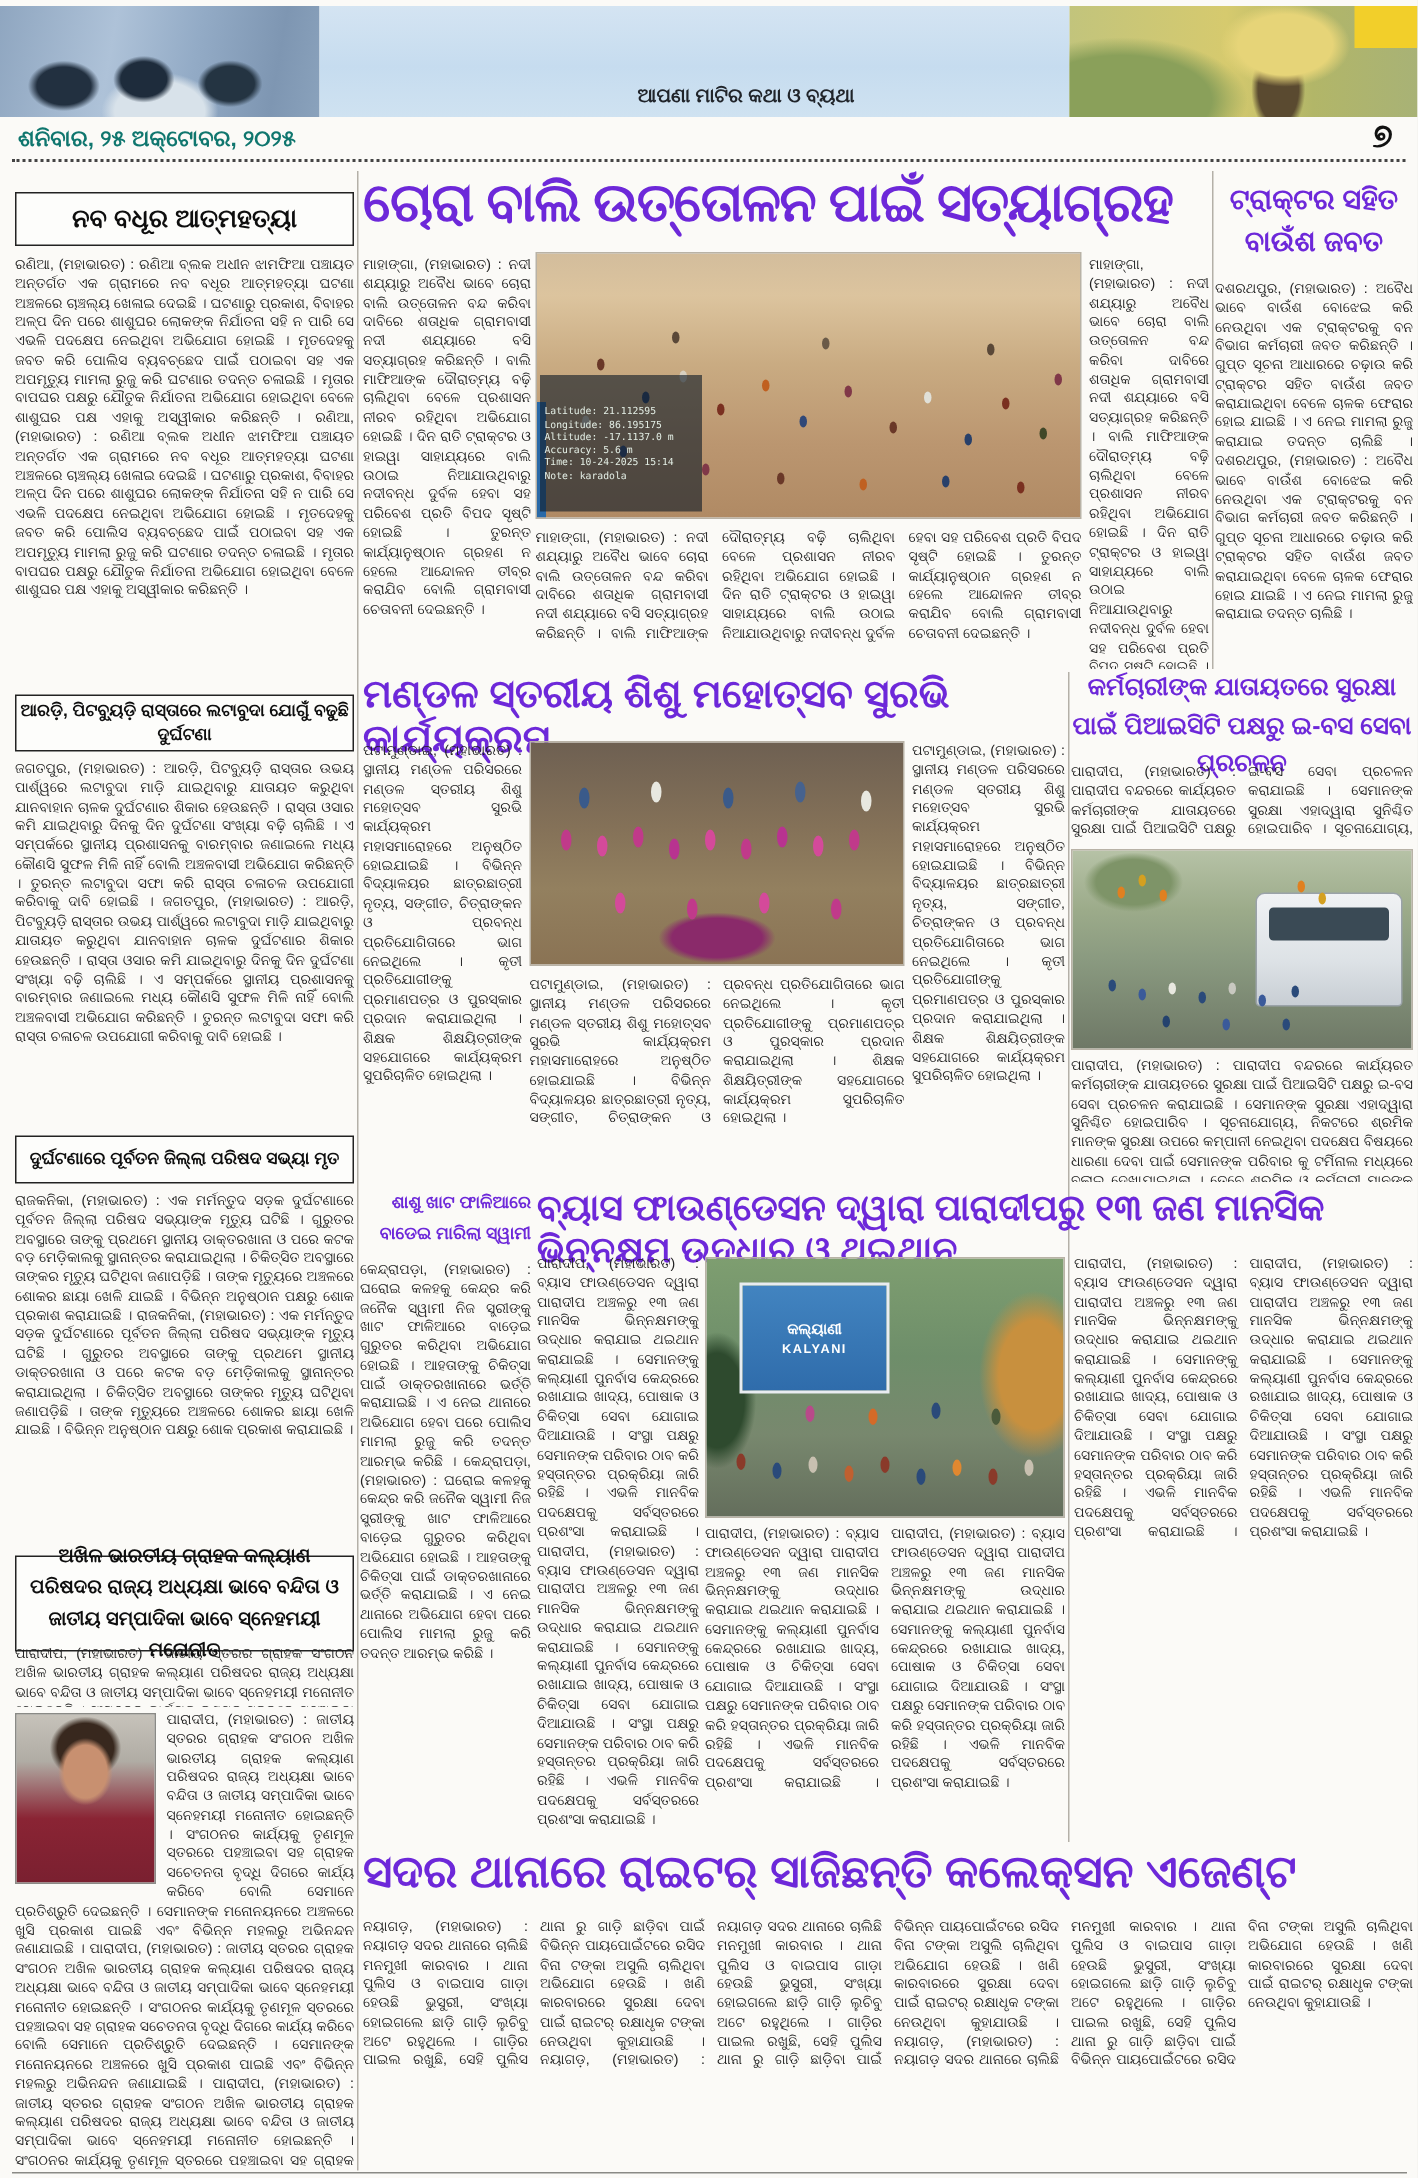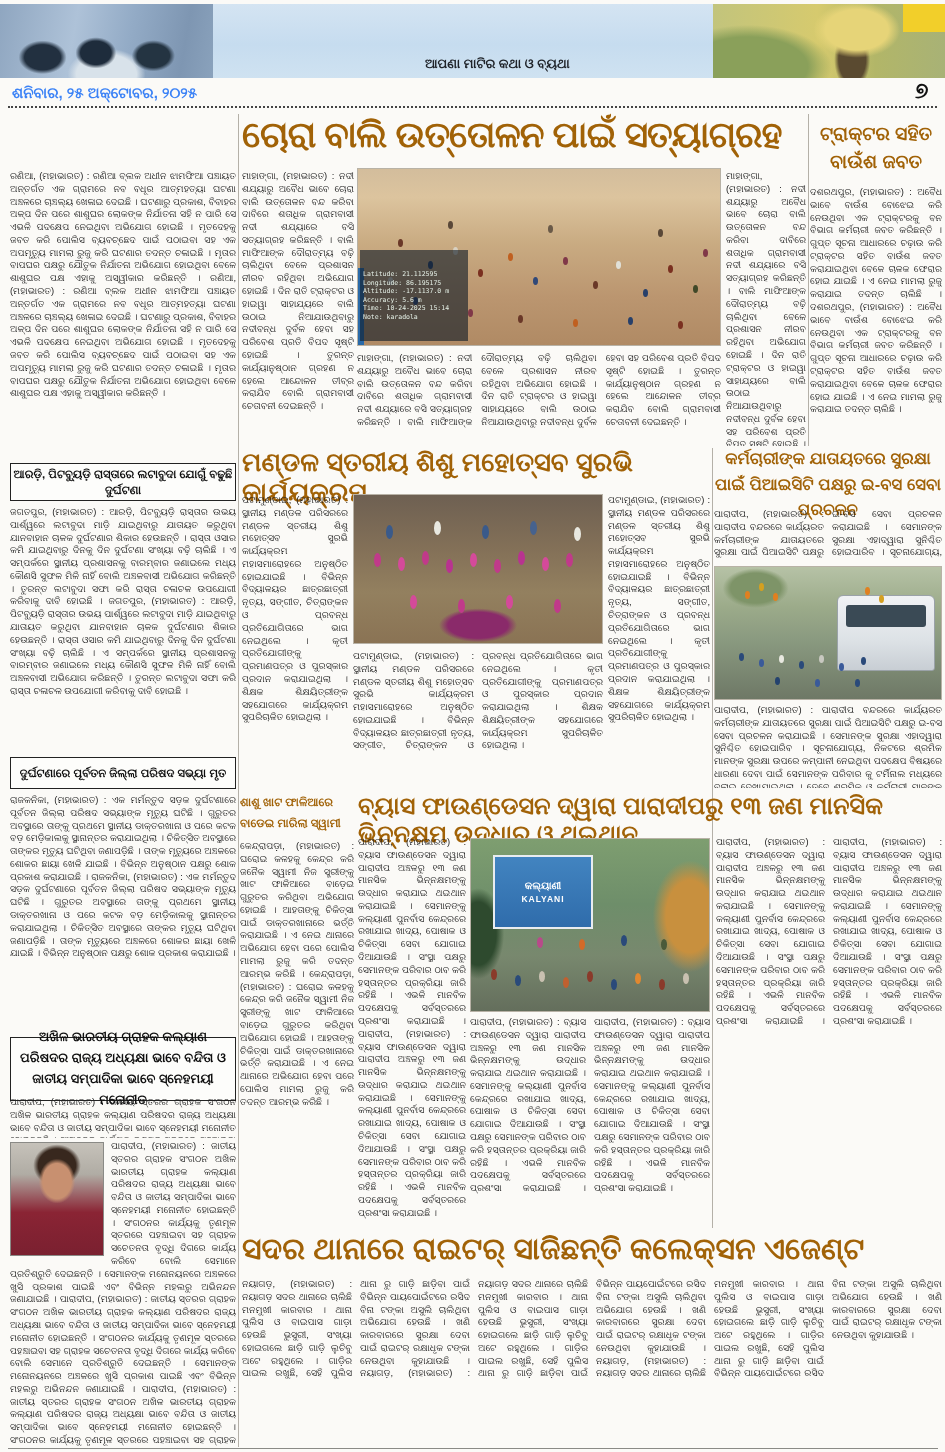--- a/index.html
+++ b/index.html
@@ -17,33 +17,33 @@
      radial-gradient(36px 26px at 72% 70%,#243442 0 45%,transparent 60%),
      radial-gradient(60px 40px at 50% 95%,#d8e2ea 0 50%,transparent 65%),
      linear-gradient(100deg,#8fa6c0,#aec2d8 35%,#93abc6 60%,#7e96b2 85%,#8aa2bc);}
   .photo-farmer{background:
      radial-gradient(70px 45px at 62% 35%,#e6d478 0 45%,transparent 62%),
      radial-gradient(30px 50px at 60% 75%,#5a4a30 0 45%,transparent 60%),
      radial-gradient(120px 60px at 15% 85%,#8aa05a 0 50%,transparent 70%),
      linear-gradient(90deg,#c2c47c,#d6ca6e 45%,#b2b668 70%,#a8b276);}
   .corner-yellow{background:#f2cf2a;}
   
-  .date-text{font-size:15px;font-weight:700;color:#3b82f6;}
+  .date-text{font-size:15px;font-weight:700;color:#0f766e;}
   .page-number{font-size:22px;font-weight:700;color:#111;}
   .dotted-rule{border-top:2px dotted #444;height:0;}
   .thin-rule{background:#8a8a86;}
   
-  .hl{font-weight:700;color:#a16207;line-height:1.15;}
+  .hl{font-weight:700;color:#6d28d9;line-height:1.15;}
   .hl-main{font-size:36px;letter-spacing:-1px;}
   .hl-mid{font-size:26px;}
   .hl-vyasa{font-size:24px;}
   .hl-sadar{font-size:30px;}
   .hl-side{font-size:19px;text-align:center;line-height:1.45;}
   .hl-ebus{font-size:16.5px;text-align:center;line-height:1.55;}
-  .hl-small{font-size:11.5px;text-align:left;line-height:1.8;}
+  .hl-small{font-size:11.5px;text-align:right;line-height:1.8;}
   .hbox{border:1.5px solid #222;background:#fdfdfb;text-align:center;display:flex;align-items:center;justify-content:center;font-weight:700;color:#0e0e0e;}
   
   .body{font-size:9.4px;line-height:1.36;text-align:justify;color:#222;overflow:hidden;word-break:break-word;}
   .cols2{column-count:2;column-gap:8px;}
   .cols3{column-count:3;column-gap:9px;}
   .cols6{column-count:6;column-gap:8px;}
   
   .photo{overflow:hidden;border:1px solid #b8b2a6;}
   .photo-sand{background:
      linear-gradient(180deg,#d3bd9c 0%,#dcc49e 16%,#c9ab82 42%,#bb9670 72%,#b08a64 100%);}
@@ -115,20 +115,21 @@
 
   <div class="abs date-text" style="left:12px;top:84px;">ଶନିବାର, ୨୫ ଅକ୍ଟୋବର, ୨୦୨୫</div>
   <div class="abs page-number" style="left:915px;top:78px;">୭</div>
   <div class="abs dotted-rule" style="left:8px;top:106px;width:929px;"></div>
 
   <div class="abs vdivider" style="left:238px;top:114px;height:1333px;"></div>
   <div class="abs vdivider" style="left:808px;top:114px;height:332px;"></div>
   <div class="abs vdivider" style="left:712px;top:448px;height:780px;"></div>
   <div class="abs thin-rule" style="left:8px;top:1448px;width:930px;height:1px;"></div>
 
+  <div class="abs hbox" style="left:10px;top:128px;width:226px;height:36px;font-size:17px;">ନବ ବଧୂର ଆତ୍ମହତ୍ୟା</div>
   <div class="abs body" style="left:10px;top:170px;width:226px;height:288px;">ରଣିଆ, (ମହାଭାରତ) : ରଣିଆ ବ୍ଲକ ଅଧୀନ ଝାମଫିଆ ପଞ୍ଚାୟତ ଅନ୍ତର୍ଗତ ଏକ ଗ୍ରାମରେ ନବ ବଧୂର ଆତ୍ମହତ୍ୟା ଘଟଣା ଅଞ୍ଚଳରେ ଚାଞ୍ଚଲ୍ୟ ଖେଳାଇ ଦେଇଛି । ଘଟଣାରୁ ପ୍ରକାଶ, ବିବାହର ଅଳ୍ପ ଦିନ ପରେ ଶାଶୁଘର ଲୋକଙ୍କ ନିର୍ଯାତନା ସହି ନ ପାରି ସେ ଏଭଳି ପଦକ୍ଷେପ ନେଇଥିବା ଅଭିଯୋଗ ହୋଇଛି । ମୃତଦେହକୁ ଜବତ କରି ପୋଲିସ ବ୍ୟବଚ୍ଛେଦ ପାଇଁ ପଠାଇବା ସହ ଏକ ଅପମୃତ୍ୟୁ ମାମଲା ରୁଜୁ କରି ଘଟଣାର ତଦନ୍ତ ଚଳାଇଛି । ମୃତାର ବାପଘର ପକ୍ଷରୁ ଯୌତୁକ ନିର୍ଯାତନା ଅଭିଯୋଗ ହୋଇଥିବା ବେଳେ ଶାଶୁଘର ପକ୍ଷ ଏହାକୁ ଅସ୍ୱୀକାର କରିଛନ୍ତି । ରଣିଆ, (ମହାଭାରତ) : ରଣିଆ ବ୍ଲକ ଅଧୀନ ଝାମଫିଆ ପଞ୍ଚାୟତ ଅନ୍ତର୍ଗତ ଏକ ଗ୍ରାମରେ ନବ ବଧୂର ଆତ୍ମହତ୍ୟା ଘଟଣା ଅଞ୍ଚଳରେ ଚାଞ୍ଚଲ୍ୟ ଖେଳାଇ ଦେଇଛି । ଘଟଣାରୁ ପ୍ରକାଶ, ବିବାହର ଅଳ୍ପ ଦିନ ପରେ ଶାଶୁଘର ଲୋକଙ୍କ ନିର୍ଯାତନା ସହି ନ ପାରି ସେ ଏଭଳି ପଦକ୍ଷେପ ନେଇଥିବା ଅଭିଯୋଗ ହୋଇଛି । ମୃତଦେହକୁ ଜବତ କରି ପୋଲିସ ବ୍ୟବଚ୍ଛେଦ ପାଇଁ ପଠାଇବା ସହ ଏକ ଅପମୃତ୍ୟୁ ମାମଲା ରୁଜୁ କରି ଘଟଣାର ତଦନ୍ତ ଚଳାଇଛି । ମୃତାର ବାପଘର ପକ୍ଷରୁ ଯୌତୁକ ନିର୍ଯାତନା ଅଭିଯୋଗ ହୋଇଥିବା ବେଳେ ଶାଶୁଘର ପକ୍ଷ ଏହାକୁ ଅସ୍ୱୀକାର କରିଛନ୍ତି ।</div>
 
   <div class="abs hbox" style="left:10px;top:463px;width:226px;height:38px;font-size:11.5px;line-height:1.4;padding:2px;">ଆରଡ଼ି, ପିଟବ୍ୟୁଡ଼ି ରାସ୍ତାରେ ଲଟାବୁଦା ଯୋଗୁଁ ବଢୁଛି ଦୁର୍ଘଟଣା</div>
   <div class="abs body" style="left:10px;top:506px;width:226px;height:246px;">ଜଗତପୁର, (ମହାଭାରତ) : ଆରଡ଼ି, ପିଟବ୍ୟୁଡ଼ି ରାସ୍ତାର ଉଭୟ ପାର୍ଶ୍ୱରେ ଲଟାବୁଦା ମାଡ଼ି ଯାଇଥିବାରୁ ଯାତାୟତ କରୁଥିବା ଯାନବାହାନ ଚାଳକ ଦୁର୍ଘଟଣାର ଶିକାର ହେଉଛନ୍ତି । ରାସ୍ତା ଓସାର କମି ଯାଇଥିବାରୁ ଦିନକୁ ଦିନ ଦୁର୍ଘଟଣା ସଂଖ୍ୟା ବଢ଼ି ଚାଲିଛି । ଏ ସମ୍ପର୍କରେ ସ୍ଥାନୀୟ ପ୍ରଶାସନକୁ ବାରମ୍ବାର ଜଣାଇଲେ ମଧ୍ୟ କୌଣସି ସୁଫଳ ମିଳି ନାହିଁ ବୋଲି ଅଞ୍ଚଳବାସୀ ଅଭିଯୋଗ କରିଛନ୍ତି । ତୁରନ୍ତ ଲଟାବୁଦା ସଫା କରି ରାସ୍ତା ଚଳାଚଳ ଉପଯୋଗୀ କରିବାକୁ ଦାବି ହୋଇଛି । ଜଗତପୁର, (ମହାଭାରତ) : ଆରଡ଼ି, ପିଟବ୍ୟୁଡ଼ି ରାସ୍ତାର ଉଭୟ ପାର୍ଶ୍ୱରେ ଲଟାବୁଦା ମାଡ଼ି ଯାଇଥିବାରୁ ଯାତାୟତ କରୁଥିବା ଯାନବାହାନ ଚାଳକ ଦୁର୍ଘଟଣାର ଶିକାର ହେଉଛନ୍ତି । ରାସ୍ତା ଓସାର କମି ଯାଇଥିବାରୁ ଦିନକୁ ଦିନ ଦୁର୍ଘଟଣା ସଂଖ୍ୟା ବଢ଼ି ଚାଲିଛି । ଏ ସମ୍ପର୍କରେ ସ୍ଥାନୀୟ ପ୍ରଶାସନକୁ ବାରମ୍ବାର ଜଣାଇଲେ ମଧ୍ୟ କୌଣସି ସୁଫଳ ମିଳି ନାହିଁ ବୋଲି ଅଞ୍ଚଳବାସୀ ଅଭିଯୋଗ କରିଛନ୍ତି । ତୁରନ୍ତ ଲଟାବୁଦା ସଫା କରି ରାସ୍ତା ଚଳାଚଳ ଉପଯୋଗୀ କରିବାକୁ ଦାବି ହୋଇଛି ।</div>
 
   <div class="abs hbox" style="left:10px;top:757px;width:226px;height:32px;font-size:11.5px;">ଦୁର୍ଘଟଣାରେ ପୂର୍ବତନ ଜିଲ୍ଲା ପରିଷଦ ସଭ୍ୟା ମୃତ</div>
   <div class="abs body" style="left:10px;top:794px;width:226px;height:238px;">ରାଜକନିକା, (ମହାଭାରତ) : ଏକ ମର୍ମନ୍ତୁଦ ସଡ଼କ ଦୁର୍ଘଟଣାରେ ପୂର୍ବତନ ଜିଲ୍ଲା ପରିଷଦ ସଭ୍ୟାଙ୍କ ମୃତ୍ୟୁ ଘଟିଛି । ଗୁରୁତର ଅବସ୍ଥାରେ ତାଙ୍କୁ ପ୍ରଥମେ ସ୍ଥାନୀୟ ଡାକ୍ତରଖାନା ଓ ପରେ କଟକ ବଡ଼ ମେଡ଼ିକାଲକୁ ସ୍ଥାନାନ୍ତର କରାଯାଇଥିଲା । ଚିକିତ୍ସିତ ଅବସ୍ଥାରେ ତାଙ୍କର ମୃତ୍ୟୁ ଘଟିଥିବା ଜଣାପଡ଼ିଛି । ତାଙ୍କ ମୃତ୍ୟୁରେ ଅଞ୍ଚଳରେ ଶୋକର ଛାୟା ଖେଳି ଯାଇଛି । ବିଭିନ୍ନ ଅନୁଷ୍ଠାନ ପକ୍ଷରୁ ଶୋକ ପ୍ରକାଶ କରାଯାଇଛି । ରାଜକନିକା, (ମହାଭାରତ) : ଏକ ମର୍ମନ୍ତୁଦ ସଡ଼କ ଦୁର୍ଘଟଣାରେ ପୂର୍ବତନ ଜିଲ୍ଲା ପରିଷଦ ସଭ୍ୟାଙ୍କ ମୃତ୍ୟୁ ଘଟିଛି । ଗୁରୁତର ଅବସ୍ଥାରେ ତାଙ୍କୁ ପ୍ରଥମେ ସ୍ଥାନୀୟ ଡାକ୍ତରଖାନା ଓ ପରେ କଟକ ବଡ଼ ମେଡ଼ିକାଲକୁ ସ୍ଥାନାନ୍ତର କରାଯାଇଥିଲା । ଚିକିତ୍ସିତ ଅବସ୍ଥାରେ ତାଙ୍କର ମୃତ୍ୟୁ ଘଟିଥିବା ଜଣାପଡ଼ିଛି । ତାଙ୍କ ମୃତ୍ୟୁରେ ଅଞ୍ଚଳରେ ଶୋକର ଛାୟା ଖେଳି ଯାଇଛି । ବିଭିନ୍ନ ଅନୁଷ୍ଠାନ ପକ୍ଷରୁ ଶୋକ ପ୍ରକାଶ କରାଯାଇଛି ।</div>
 
   <div class="abs hbox" style="left:10px;top:1037px;width:226px;height:64px;font-size:13px;line-height:1.6;padding:8px;">ଅଖିଳ ଭାରତୀୟ ଗ୍ରାହକ କଲ୍ୟାଣ ପରିଷଦର ରାଜ୍ୟ ଅଧ୍ୟକ୍ଷା ଭାବେ ବନ୍ଦିତା ଓ ଜାତୀୟ ସମ୍ପାଦିକା ଭାବେ ସ୍ନେହମୟୀ ମନୋନୀତ</div>
   <div class="abs body" style="left:10px;top:1096px;width:226px;height:42px;">ପାରାଦୀପ, (ମହାଭାରତ) : ଜାତୀୟ ସ୍ତରର ଗ୍ରାହକ ସଂଗଠନ ଅଖିଳ ଭାରତୀୟ ଗ୍ରାହକ କଲ୍ୟାଣ ପରିଷଦର ରାଜ୍ୟ ଅଧ୍ୟକ୍ଷା ଭାବେ ବନ୍ଦିତା ଓ ଜାତୀୟ ସମ୍ପାଦିକା ଭାବେ ସ୍ନେହମୟୀ ମନୋନୀତ ହୋଇଛନ୍ତି । ସଂଗଠନର କାର୍ଯ୍ୟକୁ ତୃଣମୂଳ ସ୍ତରରେ ପହଞ୍ଚାଇବା ସହ ଗ୍ରାହକ ସଚେତନତା ବୃଦ୍ଧି ଦିଗରେ କାର୍ଯ୍ୟ କରିବେ ବୋଲି ସେମାନେ ପ୍ରତିଶ୍ରୁତି ଦେଇଛନ୍ତି । ସେମାନଙ୍କ ମନୋନୟନରେ ଅଞ୍ଚଳରେ ଖୁସି ପ୍ରକାଶ ପାଇଛି ଏବଂ ବିଭିନ୍ନ ମହଲରୁ ଅଭିନନ୍ଦନ ଜଣାଯାଇଛି ।</div>

